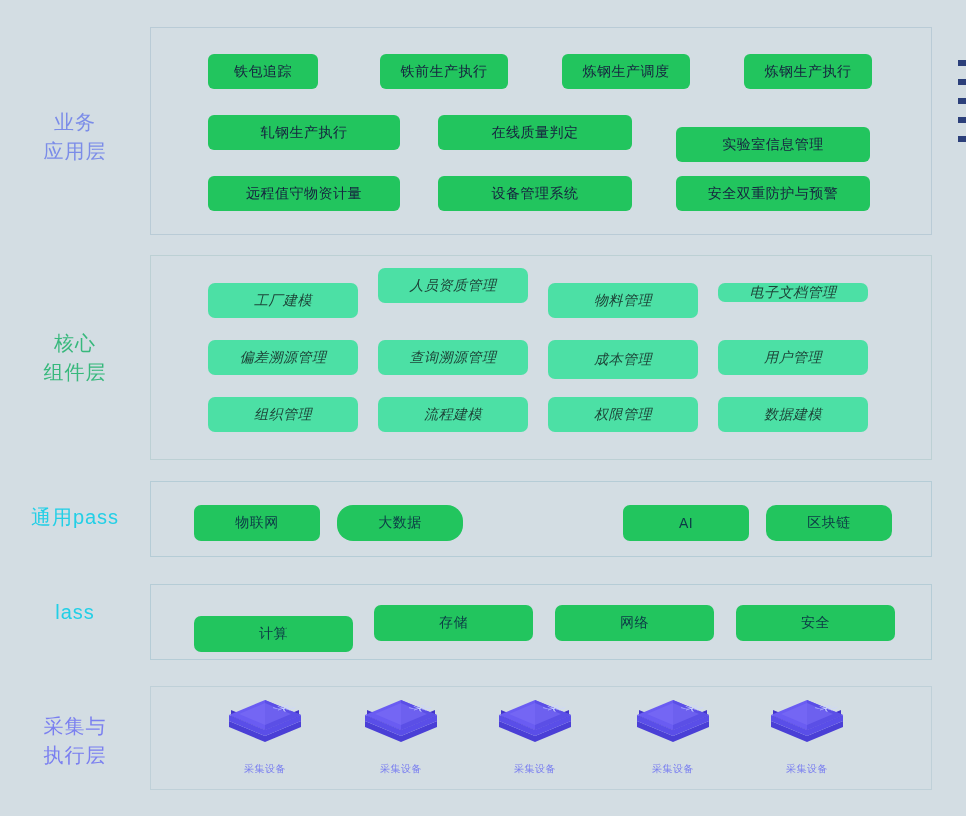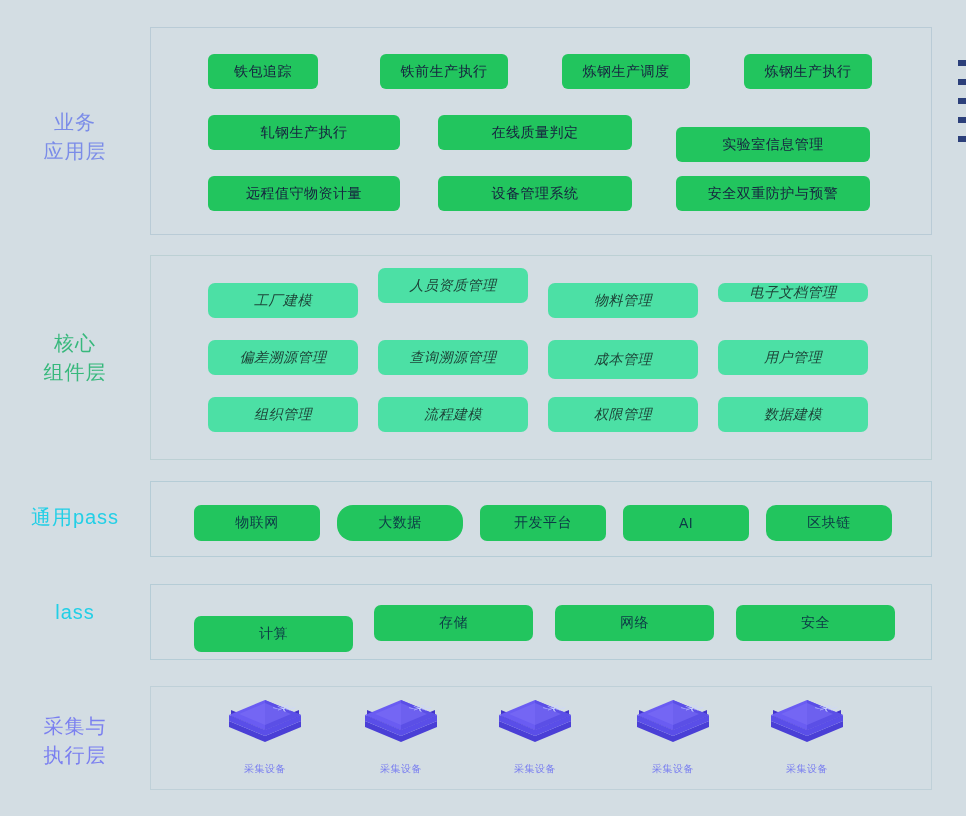--- a/index.html
+++ b/index.html
@@ -151,21 +151,20 @@
   <div class="chip green" style="left:378px; top:397px; width:150px; height:35px;">流程建模</div>
   <div class="chip green" style="left:548px; top:397px; width:150px; height:35px;">权限管理</div>
   <div class="chip green" style="left:718px; top:397px; width:150px; height:35px;">数据建模</div>
 
   <div class="layer-label lbl-cyan" style="left:0px; top:503px;">通用pass</div>
 
   <div class="panel cyan-border" style="left:150px; top:481px; width:782px; height:76px;"></div>
 
   <div class="chip cyan" style="left:194px; top:505px; width:126px; height:36px;">物联网</div>
   <div class="chip cyan" style="left:337px; top:505px; width:126px; height:36px;border-radius:16px;">大数据</div>
-  <div class="chip cyan" style="left:480px; top:505px; width:126px; height:36px;">开发平台</div>
   <div class="chip cyan" style="left:623px; top:505px; width:126px; height:36px;">AI</div>
   <div class="chip cyan" style="left:766px; top:505px; width:126px; height:36px;border-radius:10px;">区块链</div>
 
   <div class="layer-label lbl-cyan" style="left:0px; top:598px;">lass</div>
 
   <div class="panel cyan-border" style="left:150px; top:584px; width:782px; height:76px;"></div>
 
   <div class="chip cyan" style="left:194px; top:605px; width:159px; height:36px;margin-top:11px;">计算</div>
   <div class="chip cyan" style="left:555px; top:605px; width:159px; height:36px;">网络</div>
   <div class="chip cyan" style="left:374px; top:605px; width:159px; height:36px;">存储</div>

